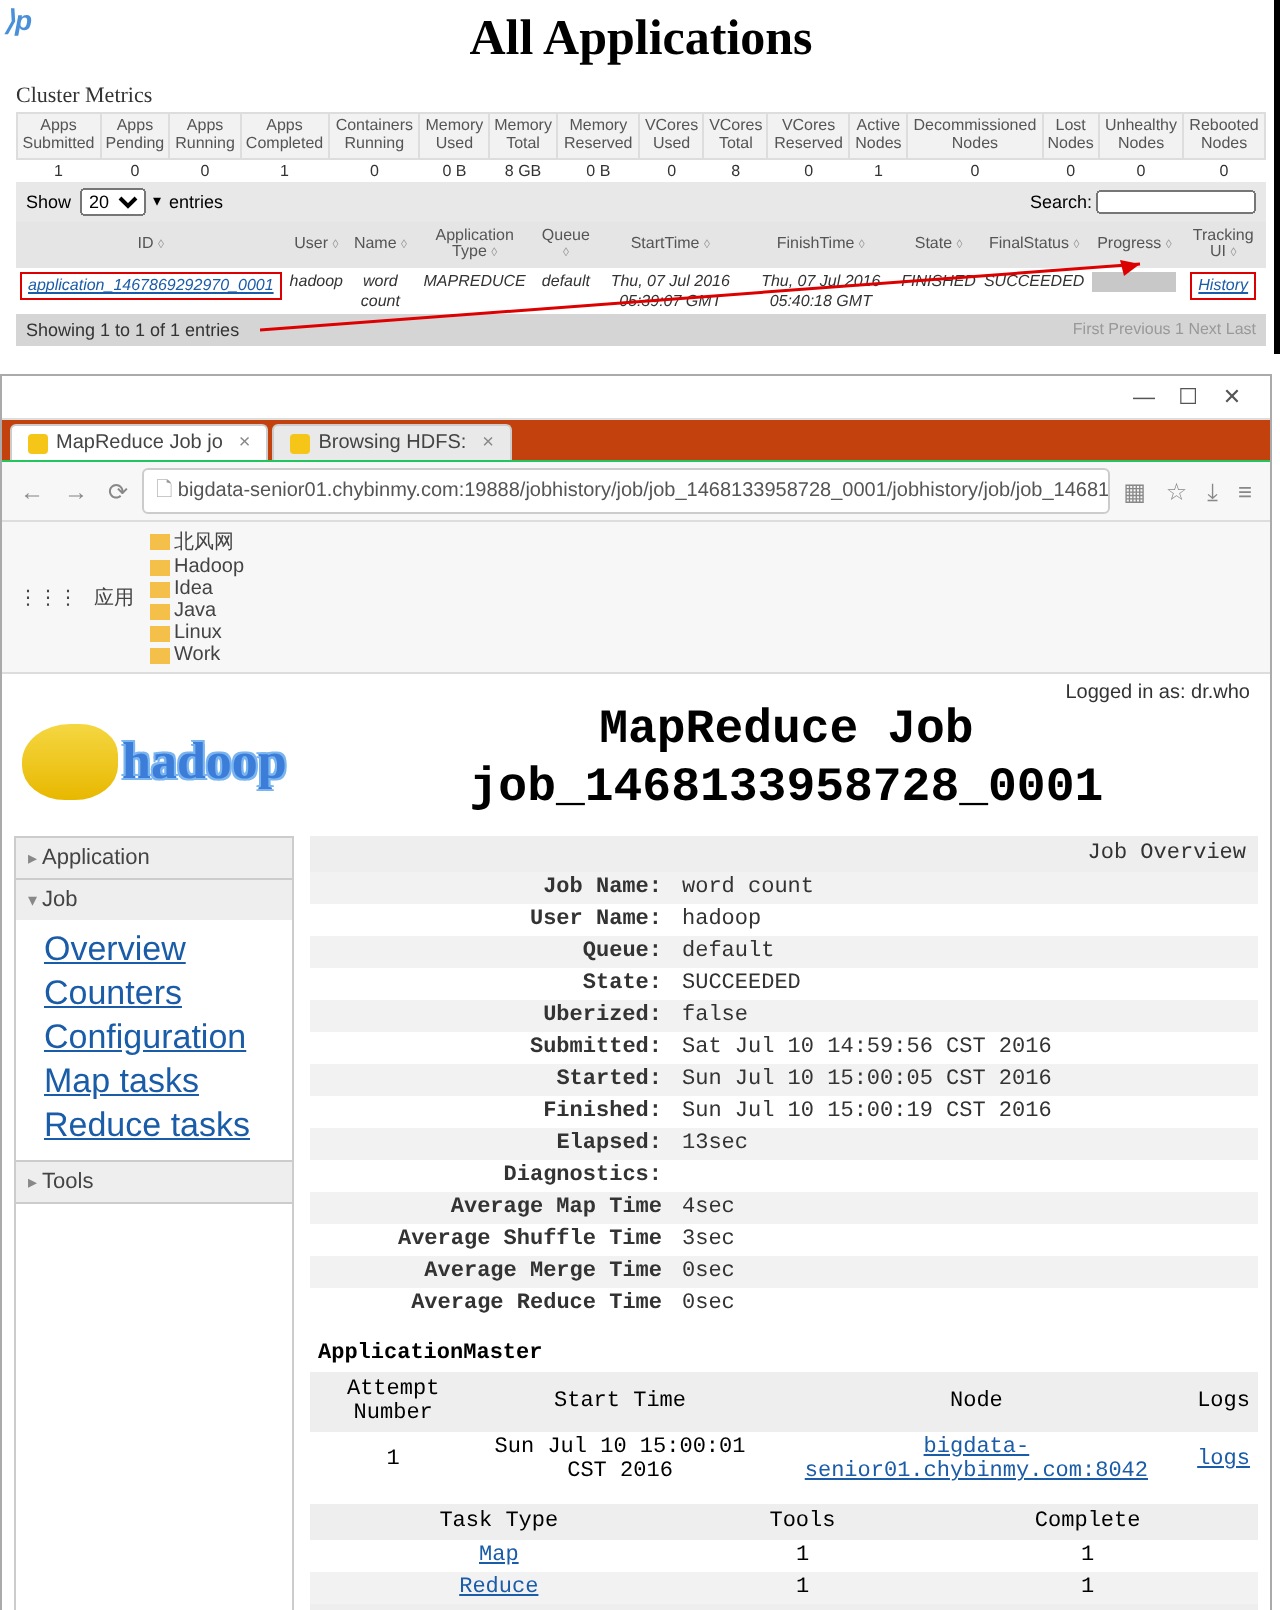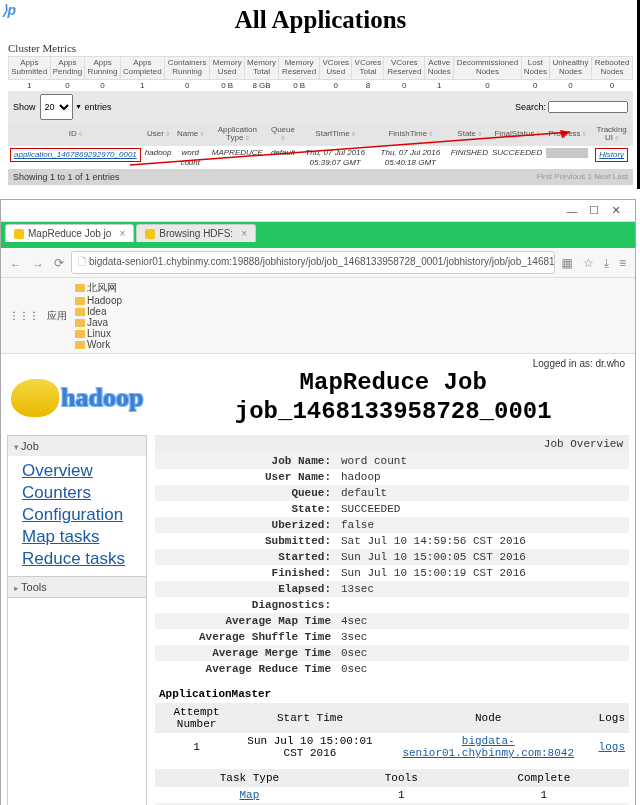--- a/index.html
+++ b/index.html
@@ -7,39 +7,39 @@
 
   
   .top-section { border-right: 3px solid #000; padding: 4px 4px 4px 8px; position: relative; }
   .hp-logo { position: absolute; left: 2px; top: 2px; font-weight: bold; font-style: italic; color: #4a90d9; font-size: 14px; }
   .all-apps-title { text-align: center; font-size: 25px; font-weight: bold; margin: 2px 0 8px 0; font-family: "Times New Roman", serif; }
   .cluster-metrics-label { font-family: "Times New Roman", serif; font-size: 11px; color: #333; margin-bottom: 2px; }
   .metrics-table { width: 100%; border-collapse: collapse; font-size: 8px; }
   .metrics-table th { background: #f2f2f2; color: #555; font-weight: normal; padding: 2px 1px; border: 1px solid #ddd; text-align: center; line-height: 1.1; }
   .metrics-table td { text-align: center; padding: 1px; border: 0; font-size: 8px; color: #333; }
   .show-entries { background: #e8e8e8; padding: 3px 5px; font-size: 9px; display: flex; align-items: center; gap: 4px; }
-  .show-entries select { font-size: 9px; height: 26px; }
+  .show-entries select { font-size: 9px; height: 14px; }
   .search-box { margin-left: auto; display: flex; align-items: center; gap: 2px; }
   .search-box input { width: 80px; height: 12px; font-size: 8px; }
   .apps-table { width: 100%; border-collapse: collapse; font-size: 8px; }
   .apps-table th { background: #e5e5e5; color: #555; font-weight: normal; padding: 3px 2px; text-align: center; line-height: 1.1; }
   .apps-table td { padding: 2px; text-align: center; font-size: 8px; color: #333; vertical-align: top; line-height: 1.2; font-style: italic; }
   .red-box { border: 1px solid #d00; padding: 1px 3px; display: inline-block; }
   .app-id-link { color: #1a5ca8; text-decoration: underline; }
   .progress-bar { background: #c8c8c8; width: 42px; height: 10px; display: inline-block; }
   .entries-footer { background: #d5d5d5; padding: 3px 5px; font-size: 9px; color: #333; display: flex; }
   .entries-footer .paging { margin-left: auto; color: #999; font-size: 8px; }
   .red-arrow { position: absolute; pointer-events: none; }
 
   
   .browser-frame { border: 1px solid #aaa; margin-top: 10px; width: 636px; }
   .titlebar { display: flex; align-items: center; padding: 4px 8px; background: #fff; border-bottom: 1px solid #ddd; }
   .titlebar .spacer { flex: 1; }
   .win-btn { width: 22px; text-align: center; font-size: 11px; color: #555; }
-  .tabs-row { display: flex; background: #22c55e; border-bottom: 6px solid #22c55e; padding: 2px 4px 0 4px; gap: 2px; }
+  .tabs-row { display: flex; background: #c2410c; border-bottom: 1px solid #22c55e; padding: 2px 4px 0 4px; gap: 2px; }
   .tab { background: #fff; border: 1px solid #ccc; border-bottom: none; padding: 3px 8px; font-size: 10px; color: #444; border-radius: 3px 3px 0 0; display: flex; align-items: center; gap: 4px; max-width: 140px; }
   .tab.inactive { background: #e9e9e9; }
   .tab .favicon { width: 10px; height: 10px; background: #f5c518; border-radius: 2px; flex-shrink: 0; }
   .tab .close { color: #888; font-size: 10px; margin-left: 4px; }
   .addr-row { display: flex; align-items: center; padding: 3px 6px; background: #f7f7f7; border-bottom: 1px solid #ddd; gap: 4px; }
   .addr-row .nav-btn { color: #888; font-size: 12px; padding: 0 3px; }
   .addr-input { flex: 1; background: #fff; border: 1px solid #ccc; border-radius: 3px; padding: 2px 6px; font-size: 10px; color: #555; overflow: hidden; white-space: nowrap; }
   .bookmarks { display: flex; align-items: center; padding: 3px 8px; background: #f7f7f7; border-bottom: 1px solid #ddd; gap: 8px; font-size: 10px; color: #444; }
   .bookmarks .bm { display: flex; align-items: center; gap: 2px; }
   .bookmarks .folder { width: 10px; height: 8px; background: #f5c04a; display: inline-block; }
@@ -234,20 +234,23 @@
       </div>
       <div class="job-title">
         <div>MapReduce Job</div>
         <div>job_1468133958728_0001</div>
       </div>
     </div>
 
     <div class="main-row">
       <div class="left-nav">
         <div class="nav-section">
+          <div class="nav-header bullet">Application</div>
+        </div>
+        <div class="nav-section">
           <div class="nav-header open-bullet">Job</div>
           <div class="nav-links" id="nav-links">
               <div>Overview</div>
               <div>Counters</div>
               <div>Configuration</div>
               <div>Map tasks</div>
               <div>Reduce tasks</div>
             </div>
         </div>
         <div class="nav-section">

